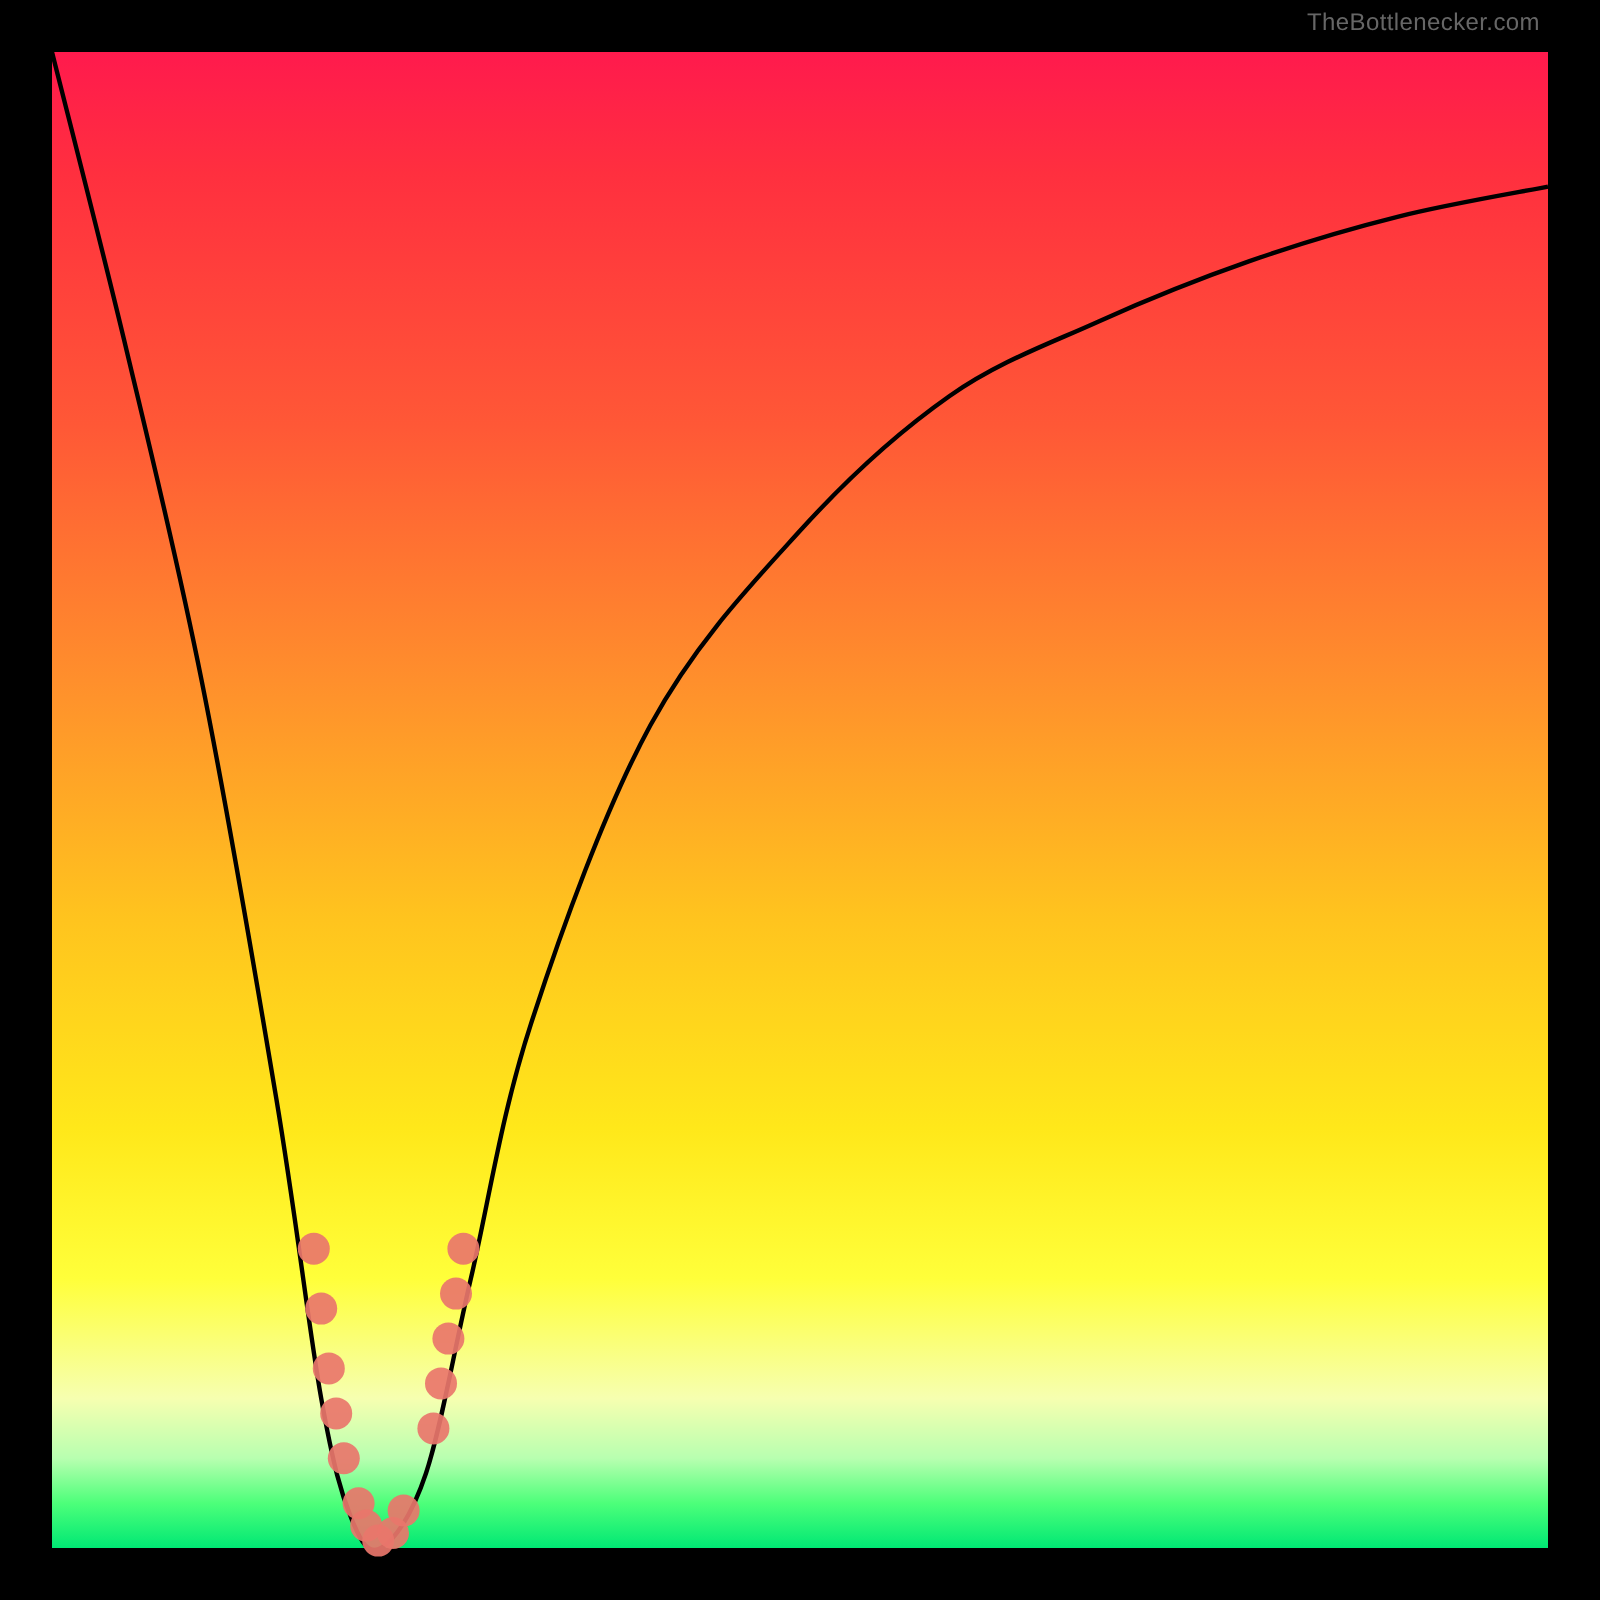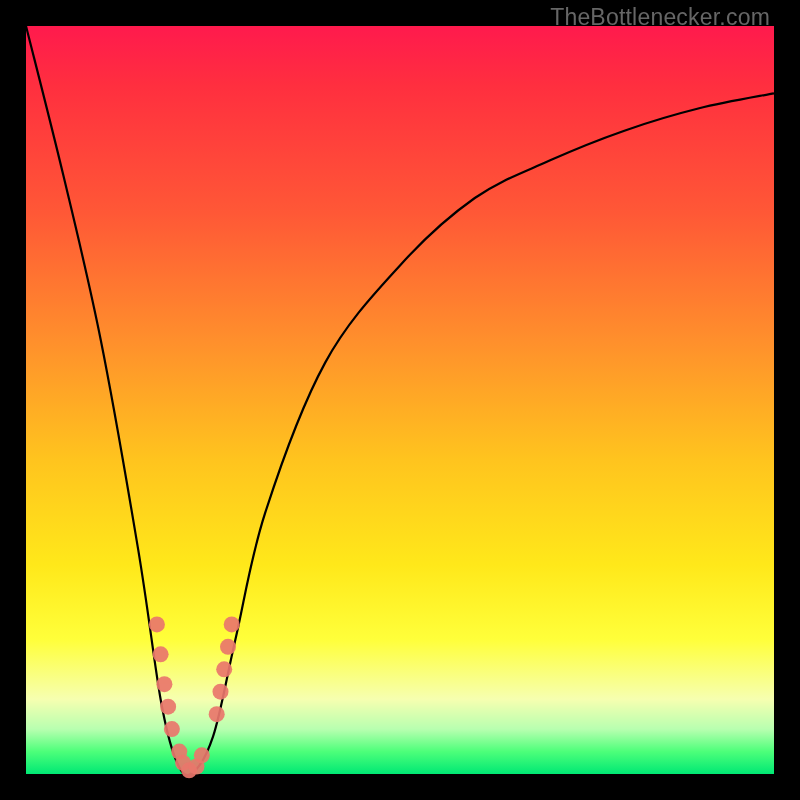--- a/index.html
+++ b/index.html
@@ -41,21 +41,21 @@
       #b8ffb0 94%,
       #4dff7a 97%,
       #00e874 100%
     );
   }
   .credit {
     position: absolute;
     top: 4px;
     right: 30px;
     color: #666;
-    font-size: 23px;
+    font-size: 12px;
     font-weight: 400;
     letter-spacing: 0.2px;
   }
   svg.curve {
     position: absolute;
     inset: 0;
     width: 100%;
     height: 100%;
     overflow: visible;
   }

